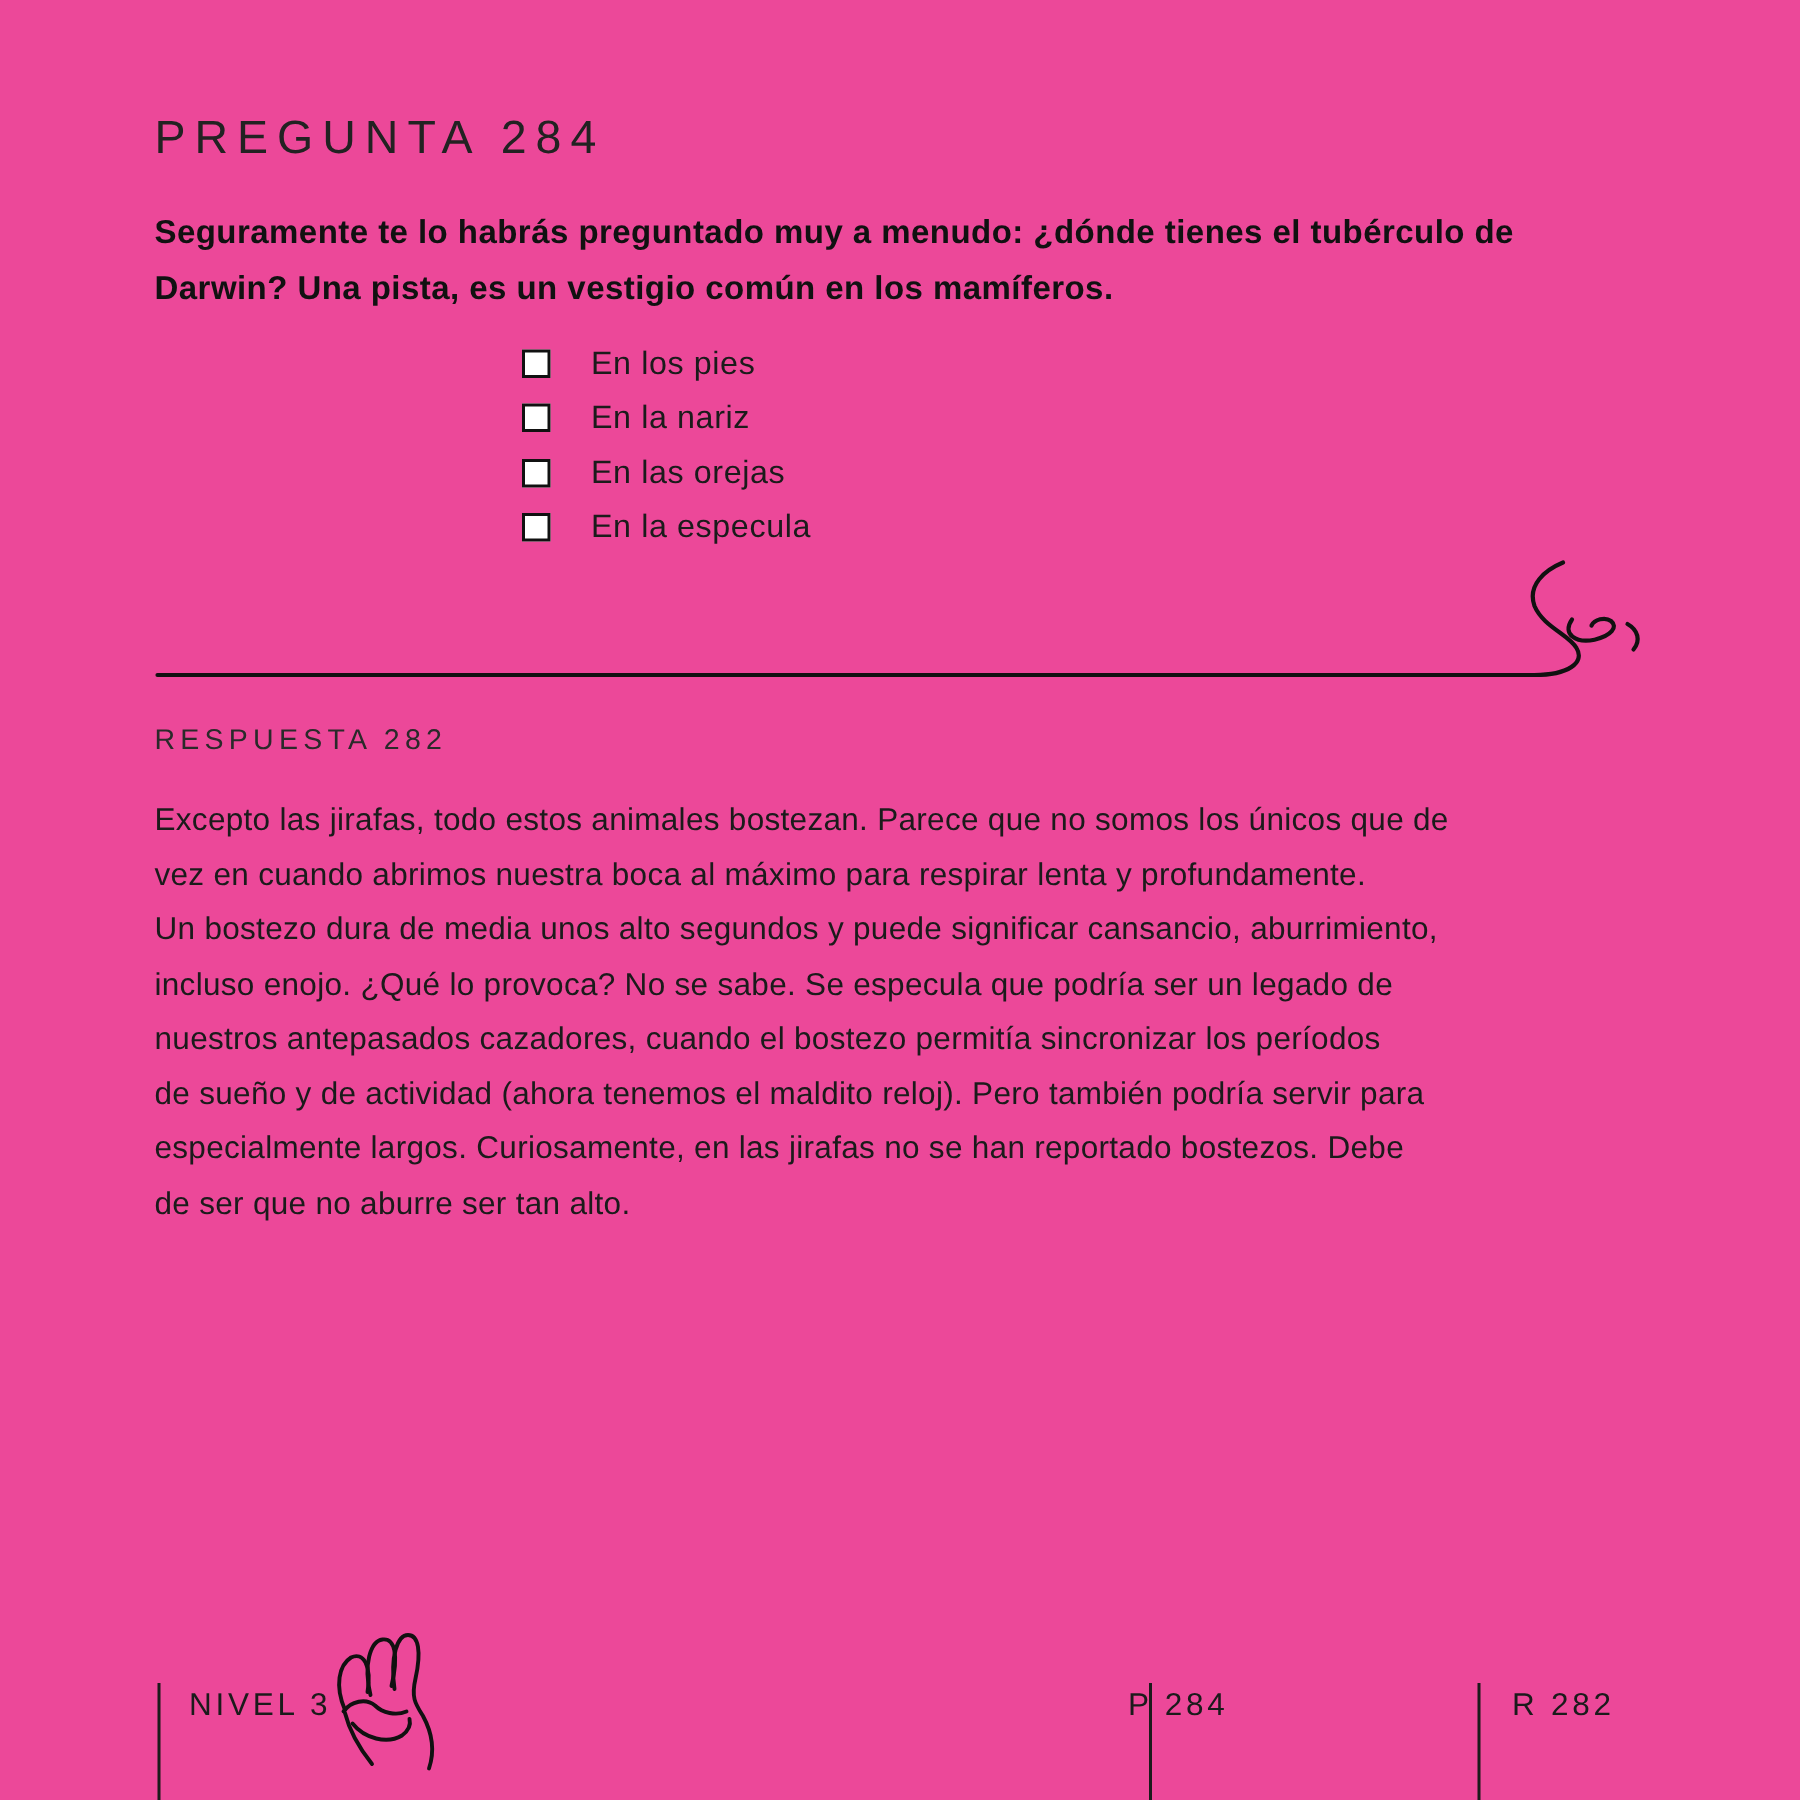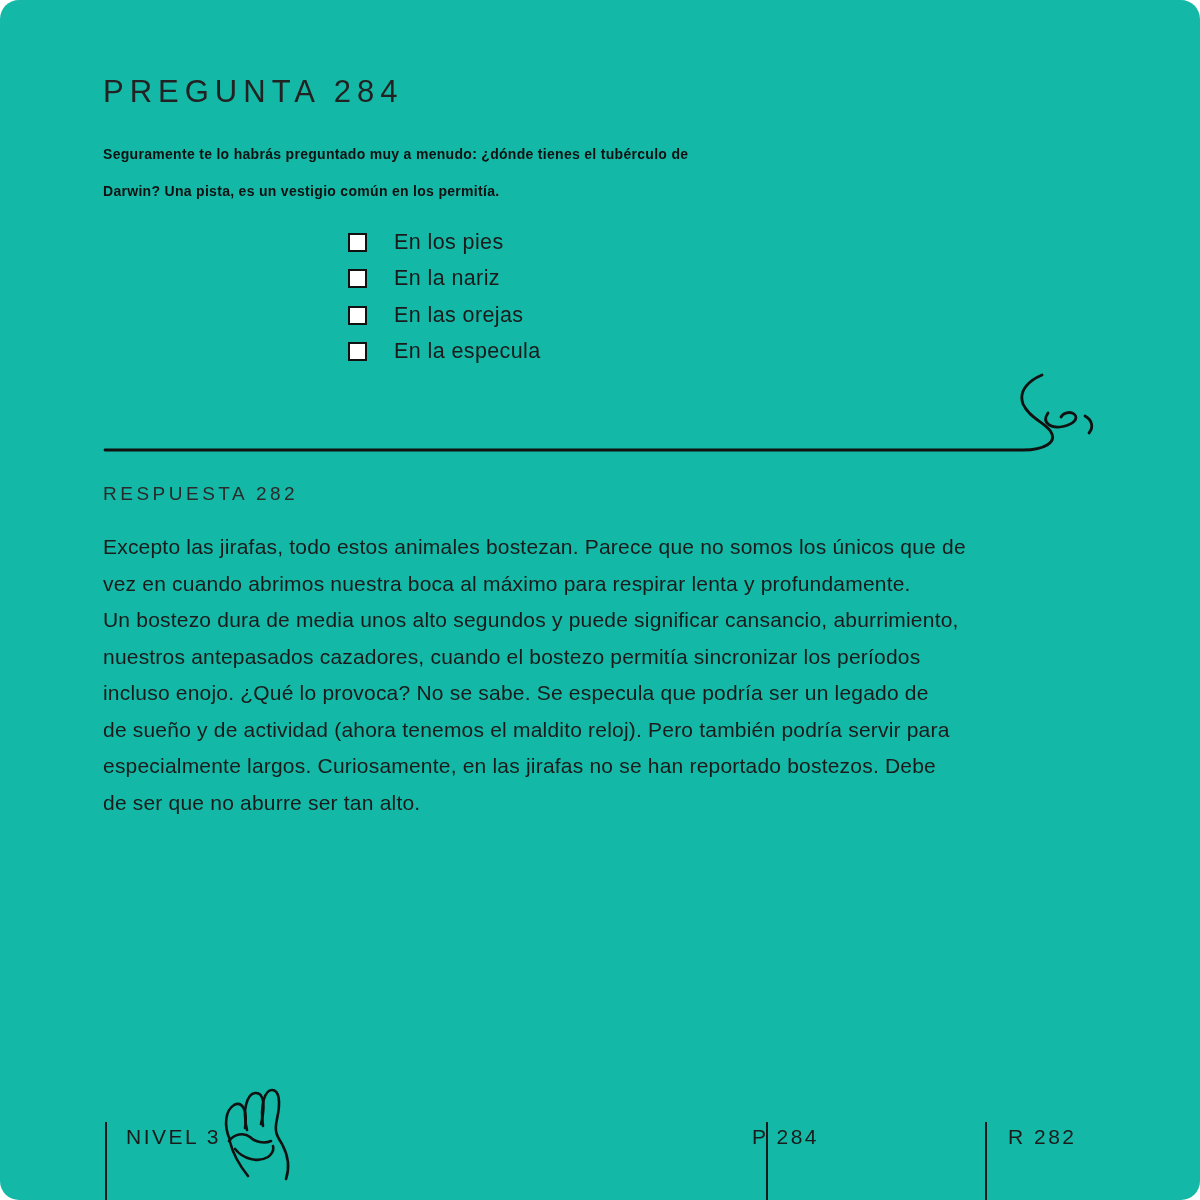--- a/index.html
+++ b/index.html
@@ -4,41 +4,40 @@
 <style>
   html, body {
     margin: 0;
     padding: 0;
     background: #ffffff;
   }
   .page {
     position: relative;
     width: 1200px;
     height: 1200px;
-    background: #14b8a6;
+    background: #ec4899;
     font-family: "Liberation Sans", sans-serif;
     color: #1b1b1b;
     overflow: hidden;
-    border-radius: 19px;
   }
   .question-title {
     position: absolute;
     left: 103px;
     top: 74px;
     font-size: 31px;
     font-weight: 400;
     letter-spacing: 6px;
     color: #222;
   }
   .question-text {
     position: absolute;
     left: 103px;
     top: 136px;
     width: 990px;
-    font-size: 14px;
+    font-size: 22px;
     font-weight: 700;
     line-height: 37px;
     letter-spacing: 0.3px;
     color: #111;
   }
   .options {
     position: absolute;
     left: 300px;
     top: 224px;
   }
@@ -121,21 +120,21 @@
 </style>
 </head>
 <body>
 
 <div class="page">
 
   <div class="question-title">PREGUNTA 284</div>
 
   <div class="question-text">
     <div>Seguramente te lo habrás preguntado muy a menudo: ¿dónde tienes el tubérculo de</div>
-    <div>Darwin? Una pista, es un vestigio común en los permitía.</div>
+    <div>Darwin? Una pista, es un vestigio común en los mamíferos.</div>
   </div>
 
   <div class="options">
     <div class="option-row">
       <span class="checkbox"></span>
       <span class="option-label">En los pies</span>
     </div>
     <div class="option-row">
       <span class="checkbox"></span>
       <span class="option-label">En la nariz</span>
@@ -155,22 +154,22 @@
     <path d="M 947,42 C 940,52 950,58 962,55.5 C 973,53 978,47 973,43 C 969,40 962,42 960,46" stroke="#111" stroke-width="2.8" stroke-linecap="round"></path>
     <path d="M 984,45 C 991,49 993,56 988,62" stroke="#111" stroke-width="2.8" stroke-linecap="round"></path>
   </svg>
 
   <div class="answer-heading">RESPUESTA 282</div>
 
   <div class="answer-text">
     <div>Excepto las jirafas, todo estos animales bostezan. Parece que no somos los únicos que de</div>
     <div>vez en cuando abrimos nuestra boca al máximo para respirar lenta y profundamente.</div>
     <div>Un bostezo dura de media unos alto segundos y puede significar cansancio, aburrimiento,</div>
+    <div>incluso enojo. ¿Qué lo provoca? No se sabe. Se especula que podría ser un legado de</div>
     <div>nuestros antepasados cazadores, cuando el bostezo permitía sincronizar los períodos</div>
-    <div>incluso enojo. ¿Qué lo provoca? No se sabe. Se especula que podría ser un legado de</div>
     <div>de sueño y de actividad (ahora tenemos el maldito reloj). Pero también podría servir para</div>
     <div>especialmente largos. Curiosamente, en las jirafas no se han reportado bostezos. Debe</div>
     <div>de ser que no aburre ser tan alto.</div>
   </div>
 
   <div class="footer-bar bar-level"></div>
   <div class="footer-label label-level">NIVEL 3</div>
 
   <svg class="hand-svg" viewBox="0 0 92 100" fill="none" xmlns="http://www.w3.org/2000/svg">
     <path d="M 14,54 C 7,38 10,24 18,19 C 26,15 32,24 29,42" stroke="#111" stroke-width="2.6" stroke-linecap="round"></path>

